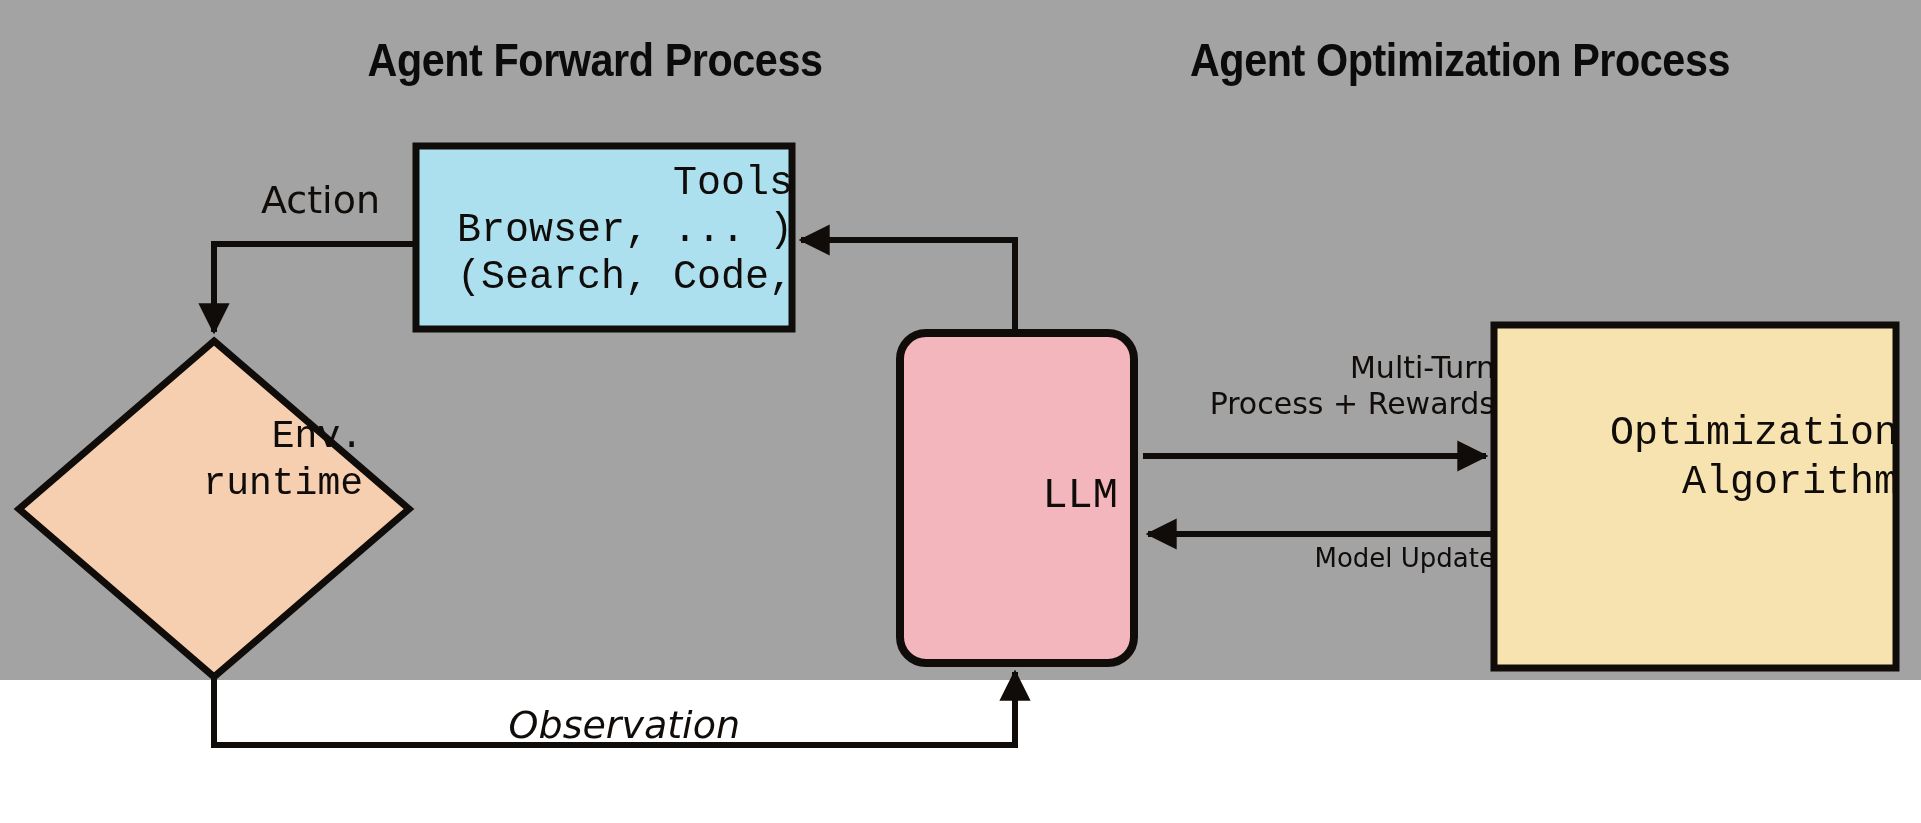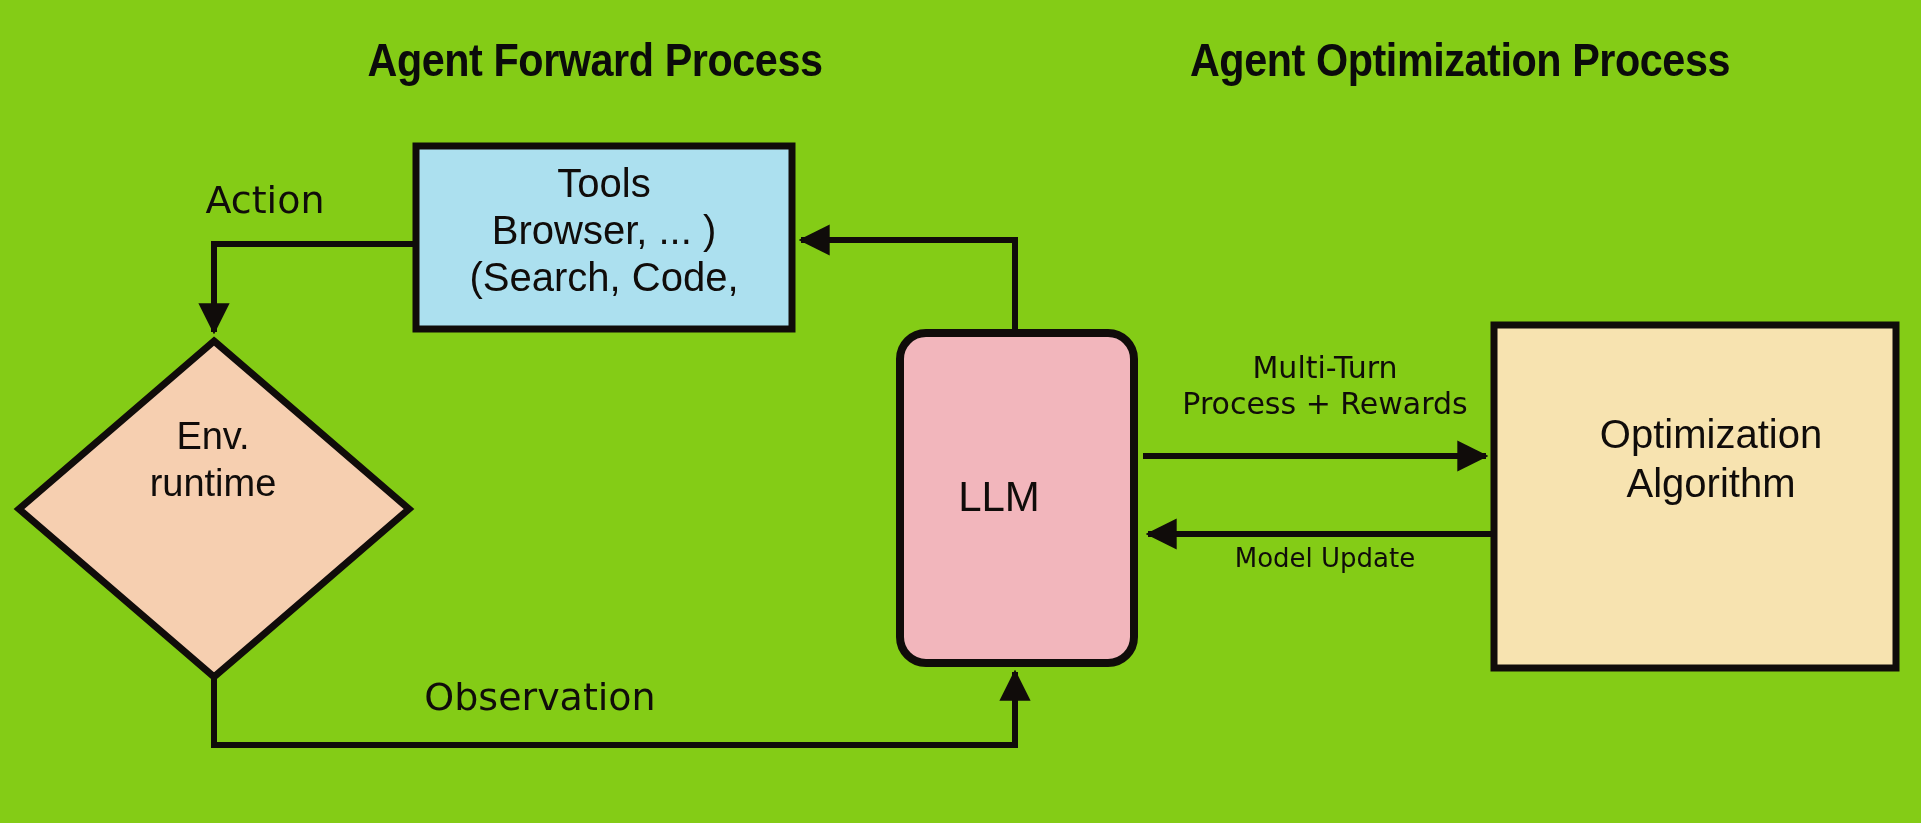--- a/index.html
+++ b/index.html
@@ -9,22 +9,22 @@
   }
   body {
     width: 1921px;
     height: 823px;
     overflow: hidden;
     font-family: "DejaVu Sans", sans-serif;
   }
   #canvas {
     position: relative;
     width: 1921px;
-    height: 823px;
-    background: #84cc16;
+    height: 680px;
+    background: #a3a3a3;
   }
   #svg-layer {
     position: absolute;
     left: 0;
     top: 0;
     width: 1921px;
     height: 823px;
   }
 
   
@@ -38,23 +38,23 @@
     white-space: nowrap;
     text-align: center;
     transform: scaleX(0.88);
   }
   #title-forward  { left: 240px;  top: 32px; width: 710px; }
   #title-optimize { left: 1080px; top: 32px; width: 760px; }
 
   
   .node-text {
     position: absolute;
-    font-family: Liberation Sans, sans-serif;
+    font-family: Liberation Mono, monospace;
     color: #100c0a;
-    text-align: center;
+    text-align: right;
     line-height: 1.18;
     white-space: nowrap;
     pointer-events: none;
   }
   .node-text .line { display: block; }
 
   #tools-text {
     left: 415px; top: 160px; width: 378px;
     font-size: 40px;
   }
@@ -64,39 +64,39 @@
     line-height: 1.24;
   }
   #llm-text {
     left: 880px; top: 472px; width: 238px;
     font-size: 42px;
   }
   #opt-text {
     left: 1492px; top: 410px; width: 406px;
     font-size: 40px;
     line-height: 1.22;
-    padding-left: 16px;
   }
 
   
   .edge-label {
     position: absolute;
     font-family: "DejaVu Sans", sans-serif;
     color: #100c0a;
-    text-align: center;
+    text-align: right;
     white-space: nowrap;
     line-height: 1.2;
   }
   #label-action {
     left: 150px; top: 178px; width: 230px;
     font-size: 38px;
   }
   #label-observation {
-    left: 340px; top: 675px; width: 400px;
+    left: 340px; top: 703px; width: 400px;
     font-size: 38px;
+    font-style: italic;
   }
   #label-rollouts {
     left: 1155px; top: 350px; width: 340px;
     font-size: 30px;
   }
   #label-modelupdate {
     left: 1155px; top: 543px; width: 340px;
     font-size: 26px;
   }
 

